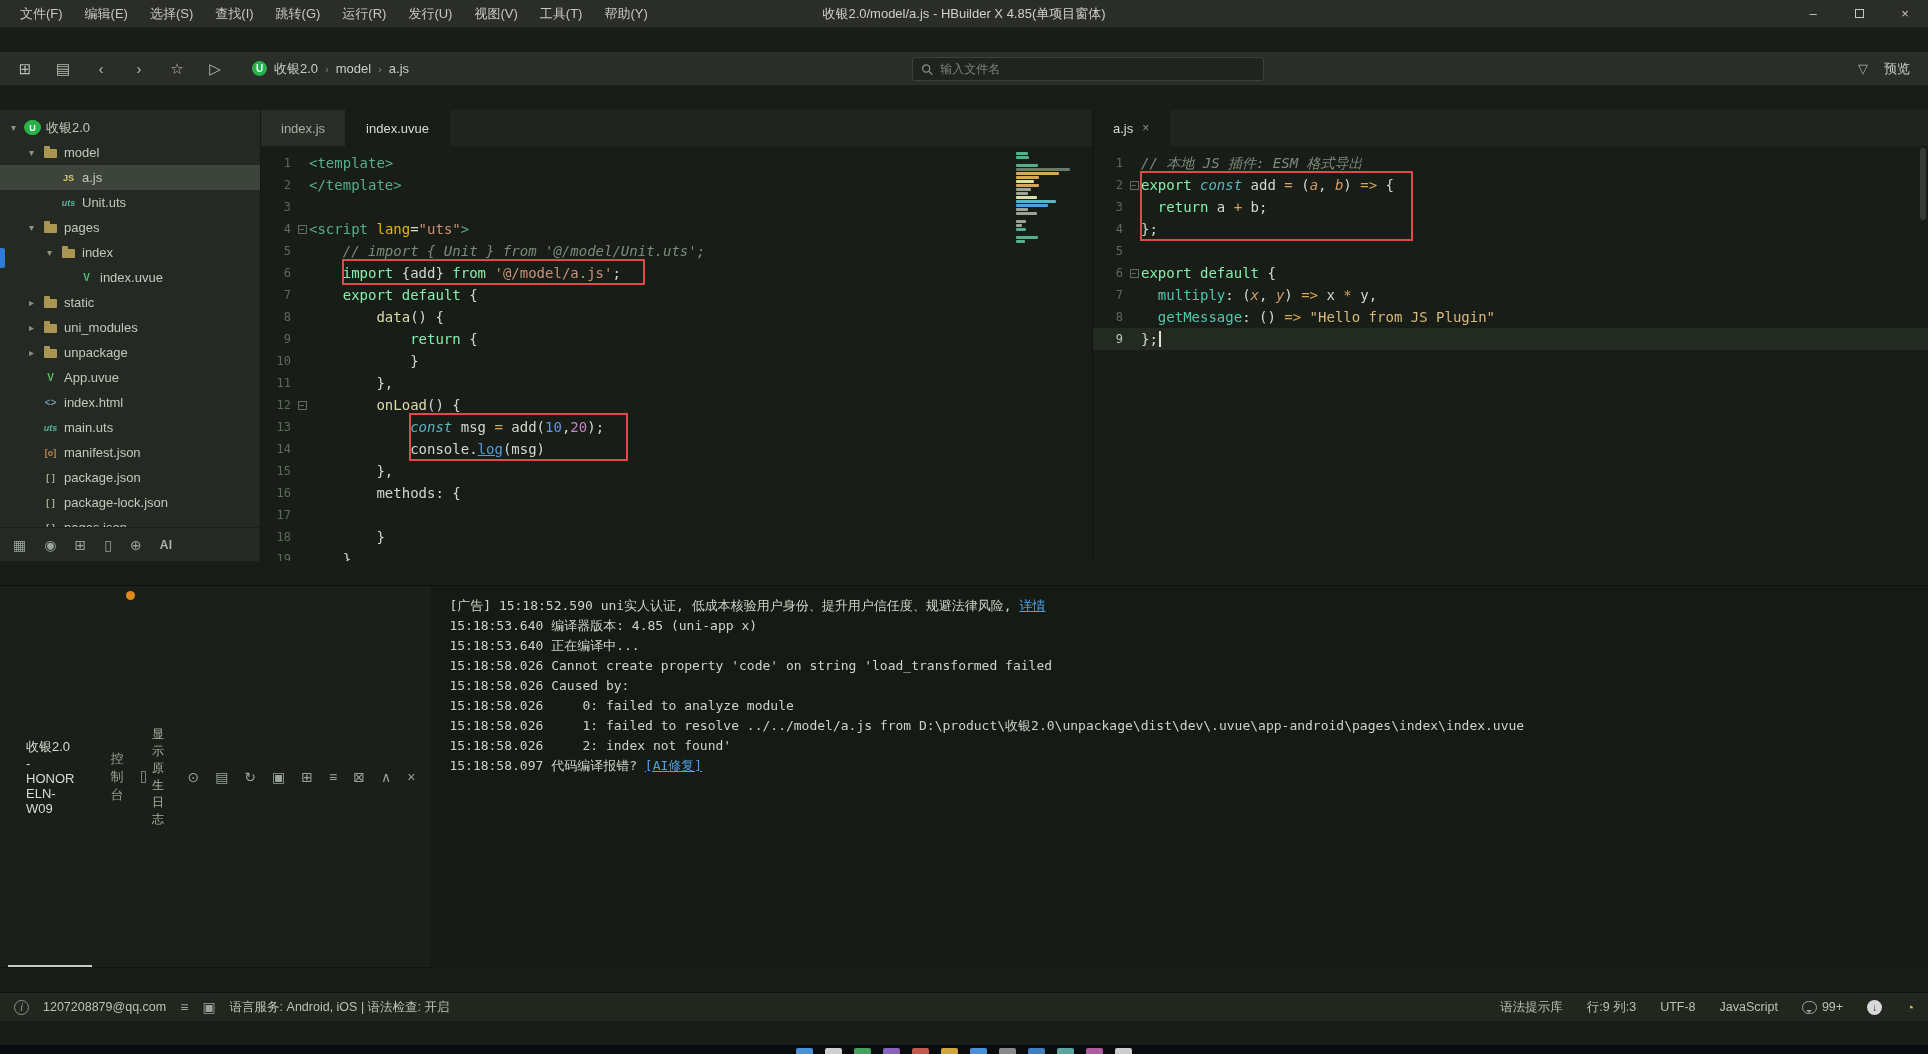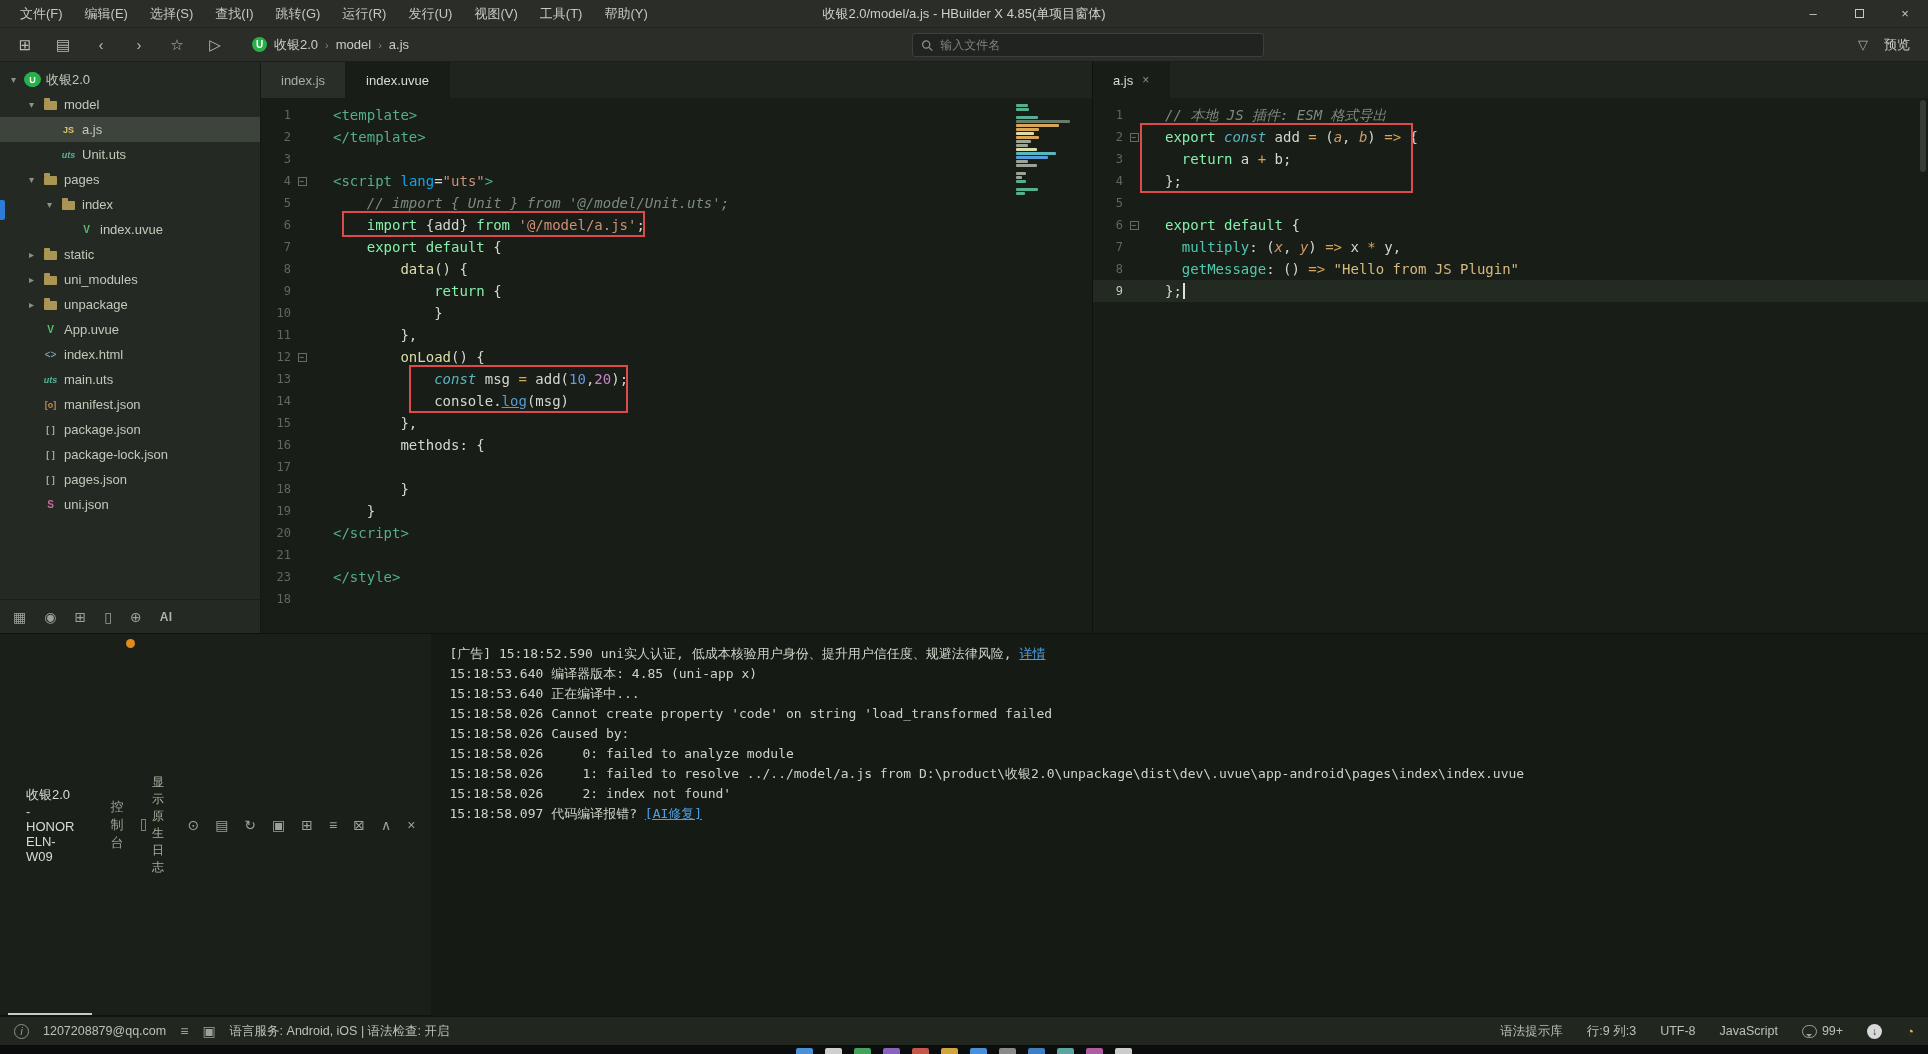--- a/index.html
+++ b/index.html
@@ -1,18 +1,18 @@
 <!DOCTYPE html>
 <html><head>
 <meta charset="utf-8">
 <style>
   *{box-sizing:border-box;margin:0;padding:0;}
   html,body{width:1928px;height:1054px;overflow:hidden;}
   body{background:#181d17;font-family:"Liberation Sans","DejaVu Sans",sans-serif;font-size:13px;color:#c6c9c0;}
-  .window{display:flex;flex-direction:column;width:100%;height:100%;position:relative;}
+  .window{display:flex;flex-direction:column;width:100%;height:100%;position:relative;gap:24px;}
 
   
   .menubar{flex:0 0 28px;background:#2b2d29;display:flex;align-items:center;position:relative;border-bottom:1px solid #222421;}
   .menu-items{display:flex;gap:2px;padding-left:10px;}
   .menu-item{padding:4px 10px;border-radius:3px;color:#c6c9c0;white-space:nowrap;}
   .win-title{position:absolute;left:50%;transform:translateX(-50%);color:#cdd0c8;font-size:13px;white-space:nowrap;}
   .win-controls{margin-left:auto;display:flex;height:100%;}
   .wc{width:46px;height:100%;display:flex;align-items:center;justify-content:center;color:#c6c9c0;font-size:13px;}
   .maxbox{width:9px;height:9px;border:1px solid #c6c9c0;display:inline-block;}
 
@@ -59,30 +59,30 @@
   .tab{padding:0 20px;display:flex;align-items:center;gap:9px;font-size:13px;color:#a8b0a2;background:#2a2e28;border-right:1px solid #181c17;}
   .tab.active{background:#181d17;color:#d8dcd2;}
   .tab-close{color:#8a938a;font-size:12px;}
   .code-area{position:relative;flex:1;padding-top:6px;font-family:"DejaVu Sans Mono",monospace;font-size:14px;line-height:22px;overflow:hidden;}
   .code-line{display:flex;height:22px;}
   .code-line.current{background:#222a21;}
   .ln{flex:0 0 34px;text-align:right;color:#5c6b5a;font-size:12px;padding-right:4px;}
   .code-line.current .ln{color:#c0cab8;}
   .fold{flex:0 0 14px;display:flex;align-items:center;justify-content:center;}
   .fold-box{width:9px;height:9px;border:1px solid #5f6f5f;color:#8b947f;font-size:8px;line-height:7px;text-align:center;}
-  .code{flex:1;white-space:pre;margin-left:24px;}
+  .code{flex:1;white-space:pre;}
   .caret{display:inline-block;width:2px;height:16px;background:#e0e0d8;vertical-align:-3px;margin-left:1px;}
   .hl-box{position:absolute;border:2px solid #dd4b4b;pointer-events:none;}
   #minimap{position:absolute;top:6px;right:14px;width:62px;display:flex;flex-direction:column;gap:1px;}
   .mm-bar{height:3px;border-radius:1px;}
   .vscroll{position:absolute;right:0;top:36px;bottom:0;width:10px;}
   .vscroll .thumb{width:6px;margin:2px auto 0;height:72px;background:#343c33;border-radius:3px;}
 
   
-  .c-tag{color:#55ae8d}.c-attr{color:#0ea5e9}.c-com{color:#7d8b7d;font-style:italic}
+  .c-tag{color:#55ae8d}.c-attr{color:#eab308}.c-com{color:#7d8b7d;font-style:italic}
   .c-kw{color:#86efac}.c-kw2{color:#56b6c2;font-style:italic}.c-str{color:#ce9178}.c-str2{color:#d7ba7d}
   .c-num1{color:#6796e6}.c-num2{color:#c586c0}.c-fn{color:#dcdcaa}.c-prop{color:#4ec9b0}
   .c-param{color:#d19a66;font-style:italic}.c-op{color:#d8a657}.c-plain{color:#d4d8ce}
   .c-link{color:#569cd6;text-decoration:underline}
 
   
   .console{flex:0 0 383px;background:#151a14;display:flex;flex-direction:row;border-top:1px solid #0e110d;}
   .console-header{flex:0 0 37px;display:flex;align-items:center;background:#1a1f19;border-bottom:1px solid #10130f;padding-left:8px;}
   .ctab{padding:0 18px;height:100%;display:flex;align-items:center;font-size:13px;color:#98a292;position:relative;}
   .ctab.active{color:#d8dcd2;box-shadow:inset 0 -2px 0 #c8ccc0;}

